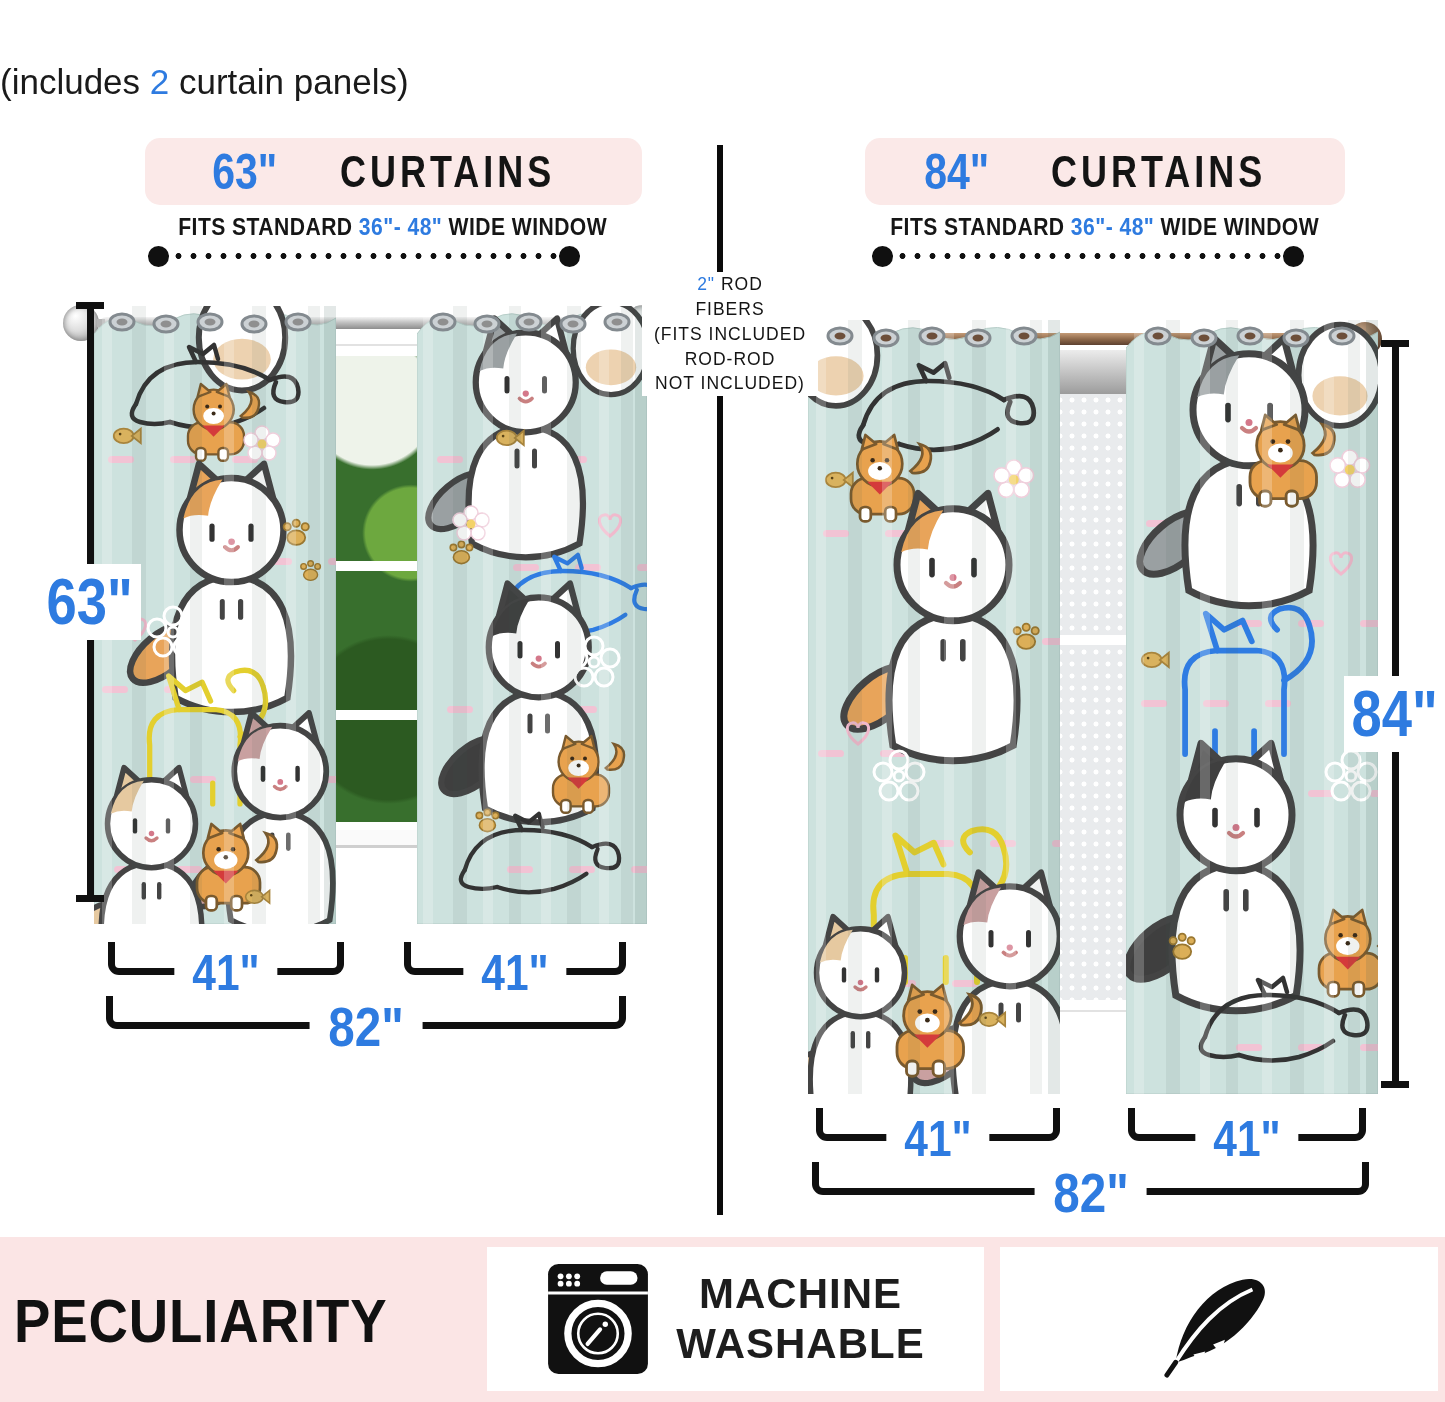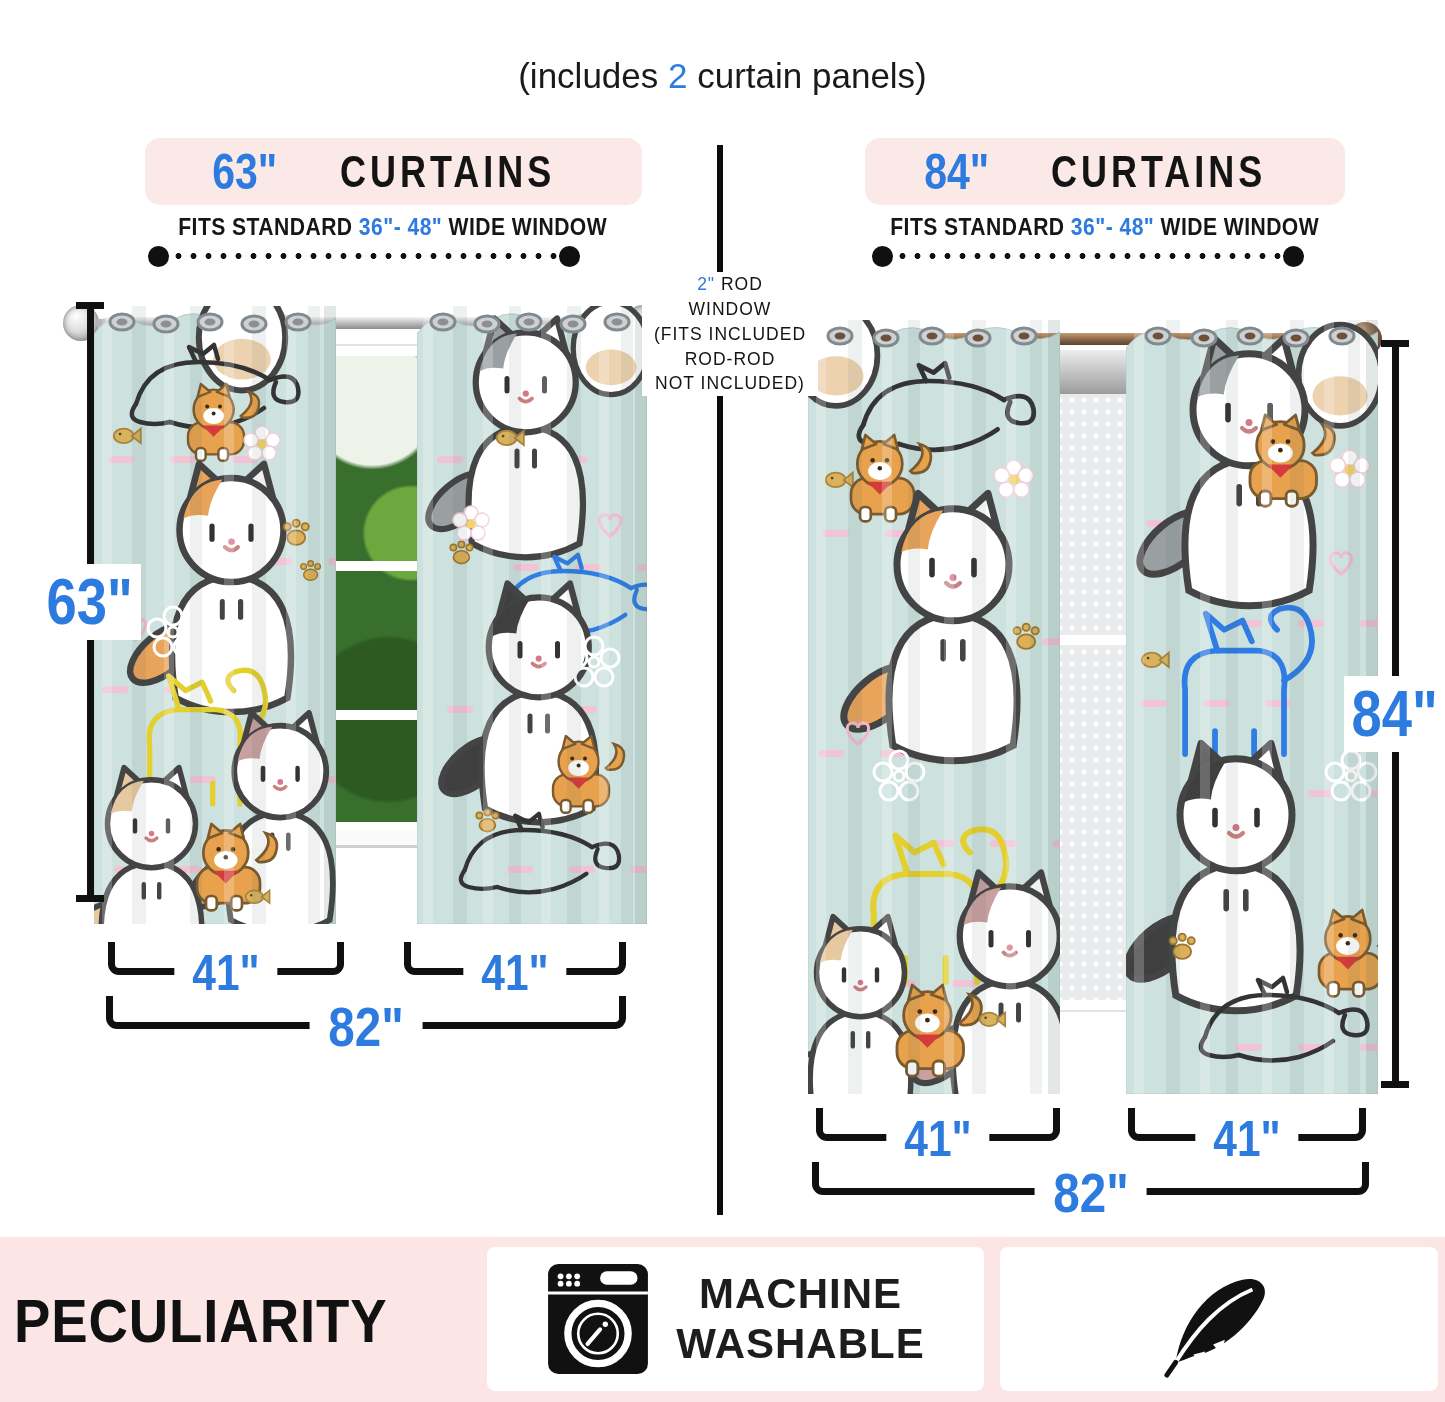--- a/index.html
+++ b/index.html
@@ -3,21 +3,21 @@
 <meta charset="utf-8">
 <style>
   html,body{margin:0;padding:0;background:#fff;}
   body{font-family:"Liberation Sans",sans-serif;}
   #stage{position:relative;width:1445px;height:1402px;background:#fff;overflow:hidden;}
   .abs{position:absolute;}
   .cond{display:inline-block;transform:scaleX(var(--sx,.85));transform-origin:center;white-space:nowrap;}
   .blue{color:#2e7be0;}
   
   .title{left:0;top:4px;width:100%;text-align:center;font-size:54px;font-weight:400;color:#151515;letter-spacing:2px;white-space:pre;}
-  .subtitle{left:0;top:56px;width:100%;text-align:center;font-size:35px;font-weight:400;color:#1a1a1a;}
+  .subtitle{left:0;top:62px;width:100%;font-size:35px;font-weight:400;color:#1a1a1a;}
   
   .banner{height:67px;background:#fbe9e8;border-radius:15px;display:flex;align-items:center;justify-content:center;gap:28px;}
   .banner .num{font-size:50px;font-weight:700;color:#2e7be0;}
   .banner .word{font-size:45px;font-weight:700;color:#141414;letter-spacing:5px;}
   .fits{height:30px;display:flex;align-items:center;justify-content:center;font-size:24px;font-weight:700;color:#161616;letter-spacing:.5px;}
   .dotline{display:flex;align-items:center;height:22px;}
   .enddot{width:21px;height:21px;border-radius:50%;background:#101010;flex:0 0 auto;}
   .middots{flex:1;height:8px;background-image:radial-gradient(circle,#101010 2.6px,rgba(0,0,0,0) 3.3px);background-size:15px 8px;background-repeat:repeat-x;background-position:2px center;}
   
   .rod{height:12px;border-radius:6px;z-index:1;}
@@ -49,21 +49,21 @@
   .vbracket{display:flex;flex-direction:column;align-items:center;z-index:5;}
   .vcap{width:28px;height:7px;background:#101010;}
   .vline{width:7px;flex:1;background:#101010;}
   .vlabel{background:#fff;padding:12px 0;font-weight:700;color:#2e7be0;line-height:.82;font-size:64px;}
   
   .divider{width:6px;background:#0b0b0b;z-index:4;}
   .rodnote{width:176px;background:#fff;text-align:center;font-size:17.5px;line-height:1.42;color:#141414;letter-spacing:1px;z-index:6;}
   
   .featbar{left:0;top:1237px;width:1445px;height:165px;background:#fbe5e5;z-index:7;}
   .pec{position:absolute;left:14px;top:50%;transform:translateY(-50%) scaleX(.88);transform-origin:left center;font-size:62px;font-weight:700;color:#111;letter-spacing:1px;white-space:nowrap;}
-  .featbox{position:absolute;top:10px;height:144px;background:#fff;border-radius:8px;display:flex;align-items:center;justify-content:center;gap:26px;}
+  .featbox{position:absolute;top:10px;height:144px;background:#fff;border-radius:0;display:flex;align-items:center;justify-content:center;gap:26px;}
   .feattext{font-size:42px;font-weight:700;color:#1d1d1d;text-align:center;line-height:1.18;letter-spacing:1px;}
 </style>
 </head>
 <body>
 
 <svg width="0" height="0" style="position:absolute" aria-hidden="true">
 <defs>
   <g id="m-cat">
     <ellipse cx="22" cy="152" rx="30" ry="15" transform="rotate(-40 22 152)" fill="var(--patch,#e8a45a)" stroke="#444" stroke-width="5"></ellipse>
     <path d="M32,186 Q18,96 75,92 Q132,96 118,186 Q98,197 75,197 Q52,197 32,186 Z" fill="#fff" stroke="#444" stroke-width="5"></path>
@@ -279,21 +279,21 @@
   <div class="abs ubracket" style="left:404px;top:942px;width:208px;">
     <div class="ulabel" style="font-size:50px;"><span class="cond">41"</span></div>
   </div>
   <div class="abs ubracket" style="left:106px;top:996px;width:506px;">
     <div class="ulabel" style="font-size:56px;"><span class="cond">82"</span></div>
   </div>
 
   <div class="abs divider" style="left:717px;top:145px;height:1070px;"></div>
   <div class="abs rodnote" style="left:642px;top:272px;">
     <span class="blue">2"</span><span> ROD</span><br>
-    <span>WINDOW</span><br>
+    <span>FIBERS</span><br>
     <span>(FITS INCLUDED</span><br>
     <span>ROD-ROD</span><br>
     <span>NOT INCLUDED)</span>
   </div>
 
   <div class="abs banner" style="left:865px;top:138px;width:480px;">
     <span class="num cond" style="--sx:.82">84"</span>
     <span class="word cond" style="--sx:.8">CURTAINS</span>
   </div>
   <div class="abs fits" style="left:832px;top:212px;width:546px;">

